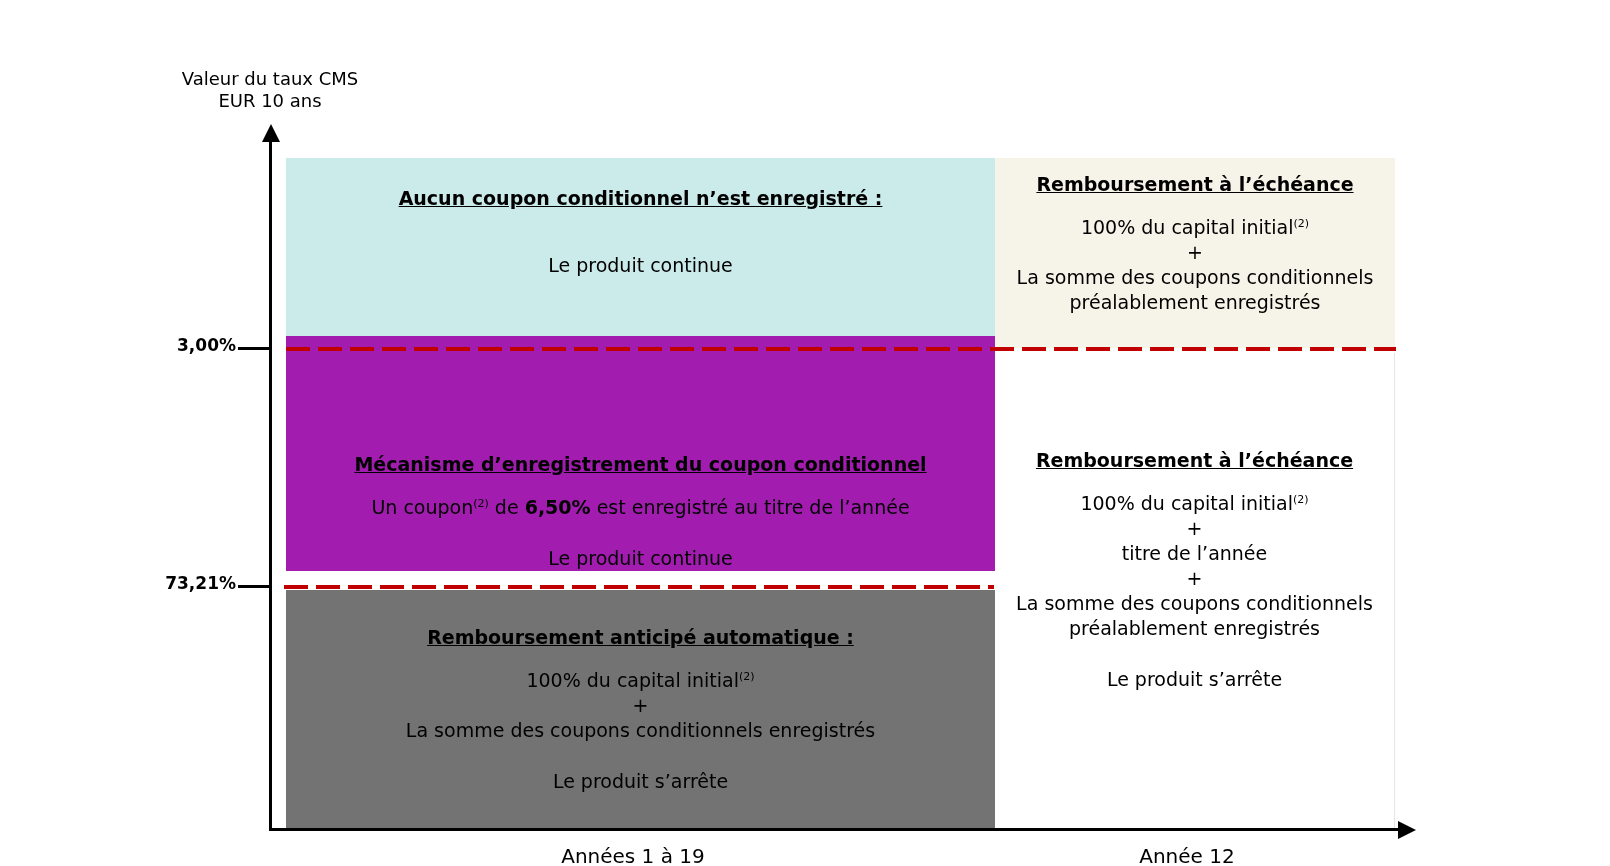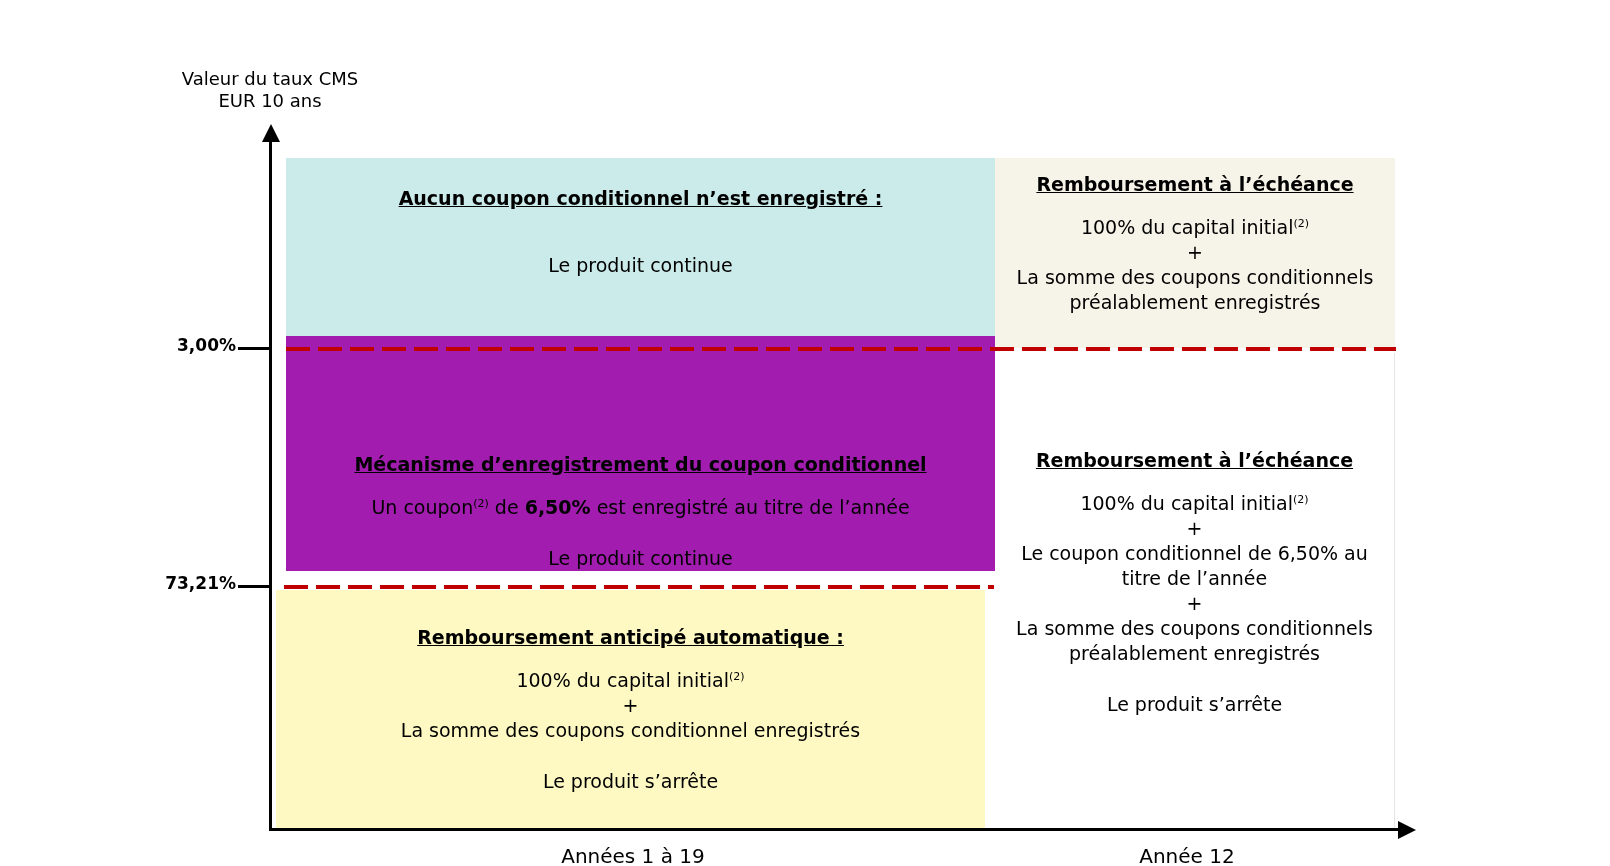--- a/index.html
+++ b/index.html
@@ -49,35 +49,34 @@
   <div><span>Un coupon</span><sup>(2)</sup><span style="white-space:pre"> de </span><b>6,50%</b><span style="white-space:pre"> est enregistré au titre de l’année</span></div>
   <div class="gap"></div>
   <div>Le produit continue</div>
 </div>
 
 <div class="abs zone" style="left:995px; top:305px; width:400px; height:475px; background:#ffffff; border-right:1px solid #e6e6e6; padding-top:95px;">
   <div class="title">Remboursement à l’échéance</div>
   <div style="height:18px"></div>
   <div><span>100% du capital initial</span><sup>(2)</sup></div>
   <div>+</div>
-  <div>Le coupon conditionnel de 6,50% au</div>
   <div>titre de l’année</div>
   <div>+</div>
   <div>La somme des coupons conditionnels</div>
   <div>préalablement enregistrés</div>
   <div class="gap"></div>
   <div>Le produit s’arrête</div>
 </div>
 
-<div class="abs zone" style="left:276px; top:542px; width:709px; height:238px; background:#fef9c3; padding-top:35px;">
+<div class="abs zone" style="left:286px; top:542px; width:709px; height:238px; background:#737373; padding-top:35px;">
   <div class="title">Remboursement anticipé automatique :</div>
   <div style="height:18px"></div>
   <div><span>100% du capital initial</span><sup>(2)</sup></div>
   <div>+</div>
-  <div>La somme des coupons conditionnel enregistrés</div>
+  <div>La somme des coupons conditionnels enregistrés</div>
   <div class="gap"></div>
   <div>Le produit s’arrête</div>
 </div>
 
 <div class="abs dash" style="left:286px; top:299px; width:1110px;"></div>
 <div class="abs dash" style="left:284px; top:537px; width:710px;"></div>
 
 <div class="abs yaxis"></div>
 <div class="abs yarrow"></div>
 <div class="abs xaxis"></div>

